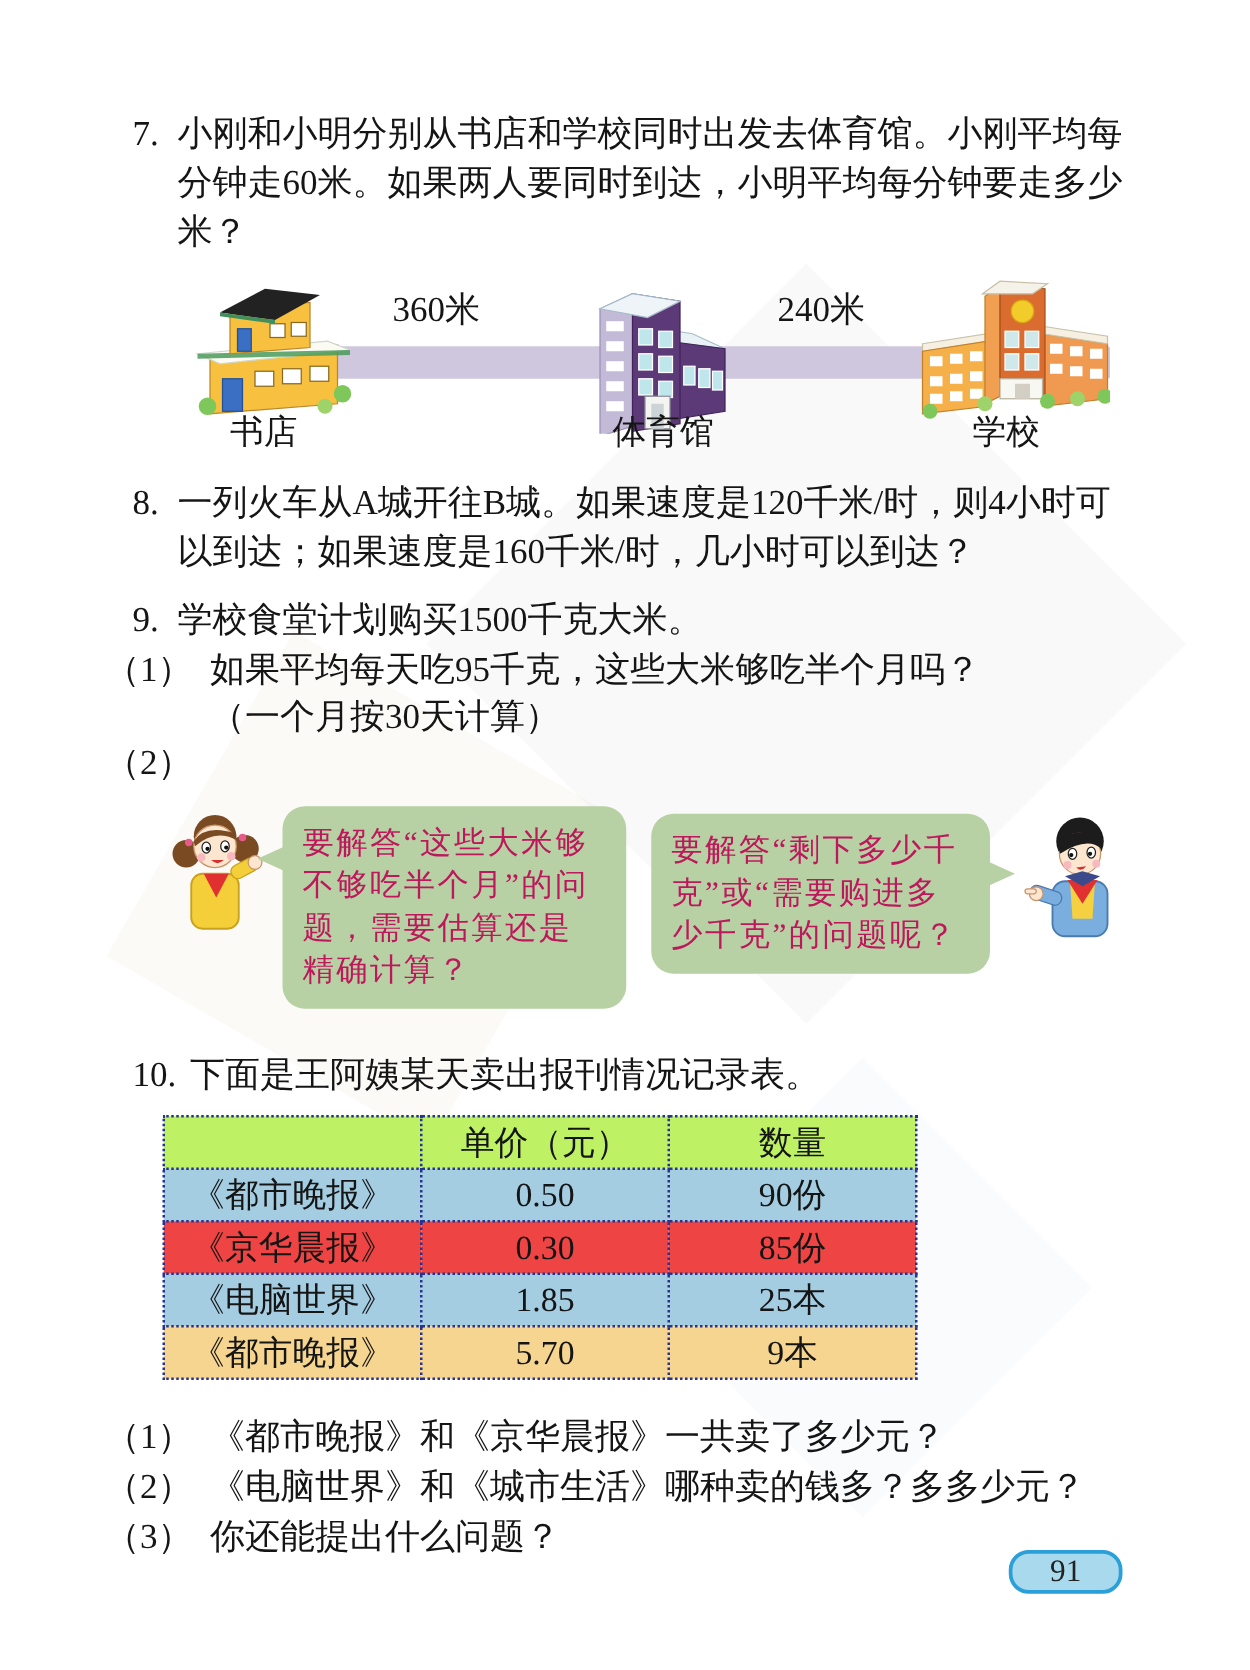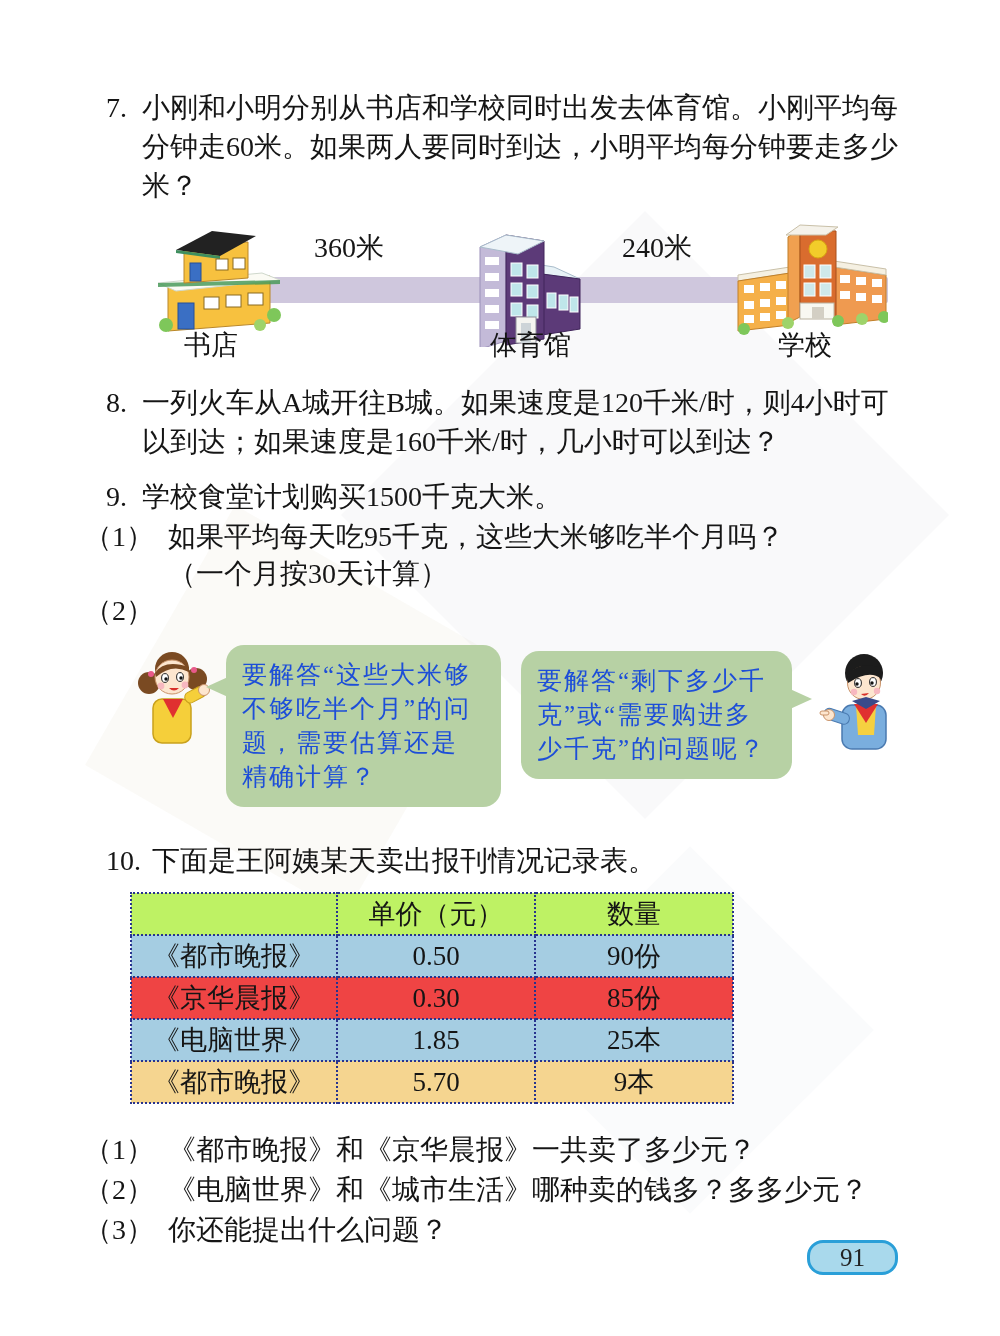--- a/index.html
+++ b/index.html
@@ -37,21 +37,21 @@
   .road{position:absolute;left:96px;right:18px;top:66px;height:26px;background:#cfc7dd;border-radius:2px;}
   .bld{position:absolute;z-index:2;}
   .bld-label{position:absolute;bottom:0;font-size:27px;z-index:2;}
   .dist{position:absolute;top:18px;font-size:28px;z-index:2;}
 
   
   .talk{display:flex;align-items:flex-start;margin:14px 0 0 30px;}
   .bubble{
     position:relative;background:#b7d1a4;border-radius:18px;
     font-size:25px;line-height:34px;letter-spacing:2px;
-    padding:13px 16px;color:#1d4ed8;
+    padding:13px 16px;color:#be185d;
   }
   .bubble.left{width:254px;margin-left:14px;margin-top:2px;}
   .bubble.right{width:250px;margin-left:20px;margin-top:8px;}
   .tail{position:absolute;width:0;height:0;border-style:solid;}
   .tail-l{left:-20px;top:32px;border-width:10px 22px 10px 0;border-color:transparent #b7d1a4 transparent transparent;}
   .tail-r{right:-20px;top:38px;border-width:10px 0 10px 22px;border-color:transparent transparent transparent #b7d1a4;}
   .kid{flex:0 0 auto;}
 
   
   .sale-table{border-collapse:collapse;margin:12px 0 0 24px;}

